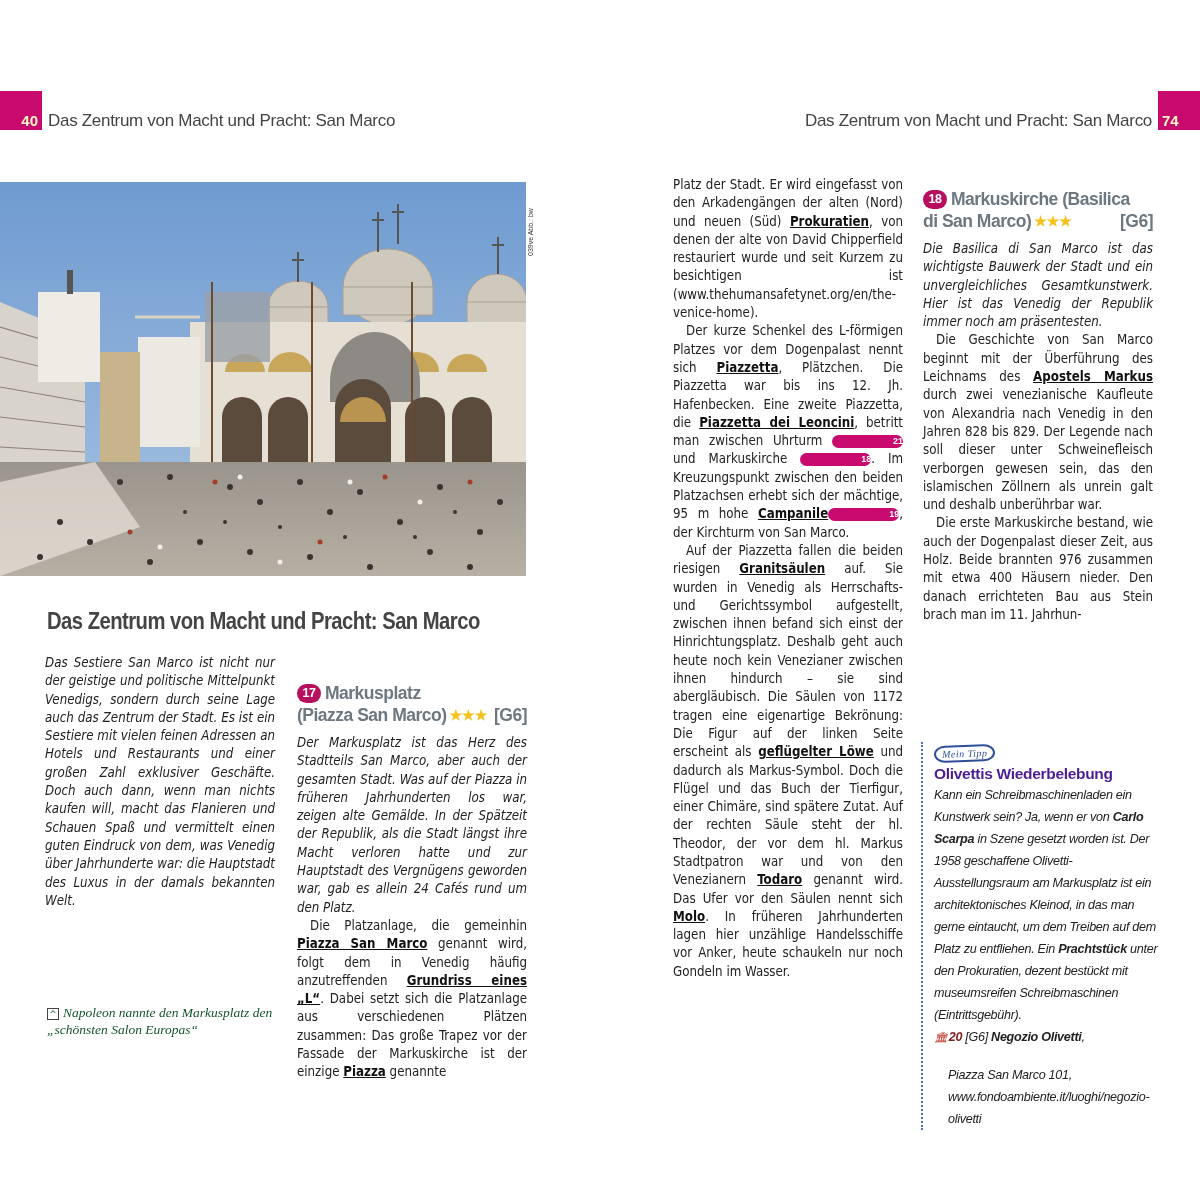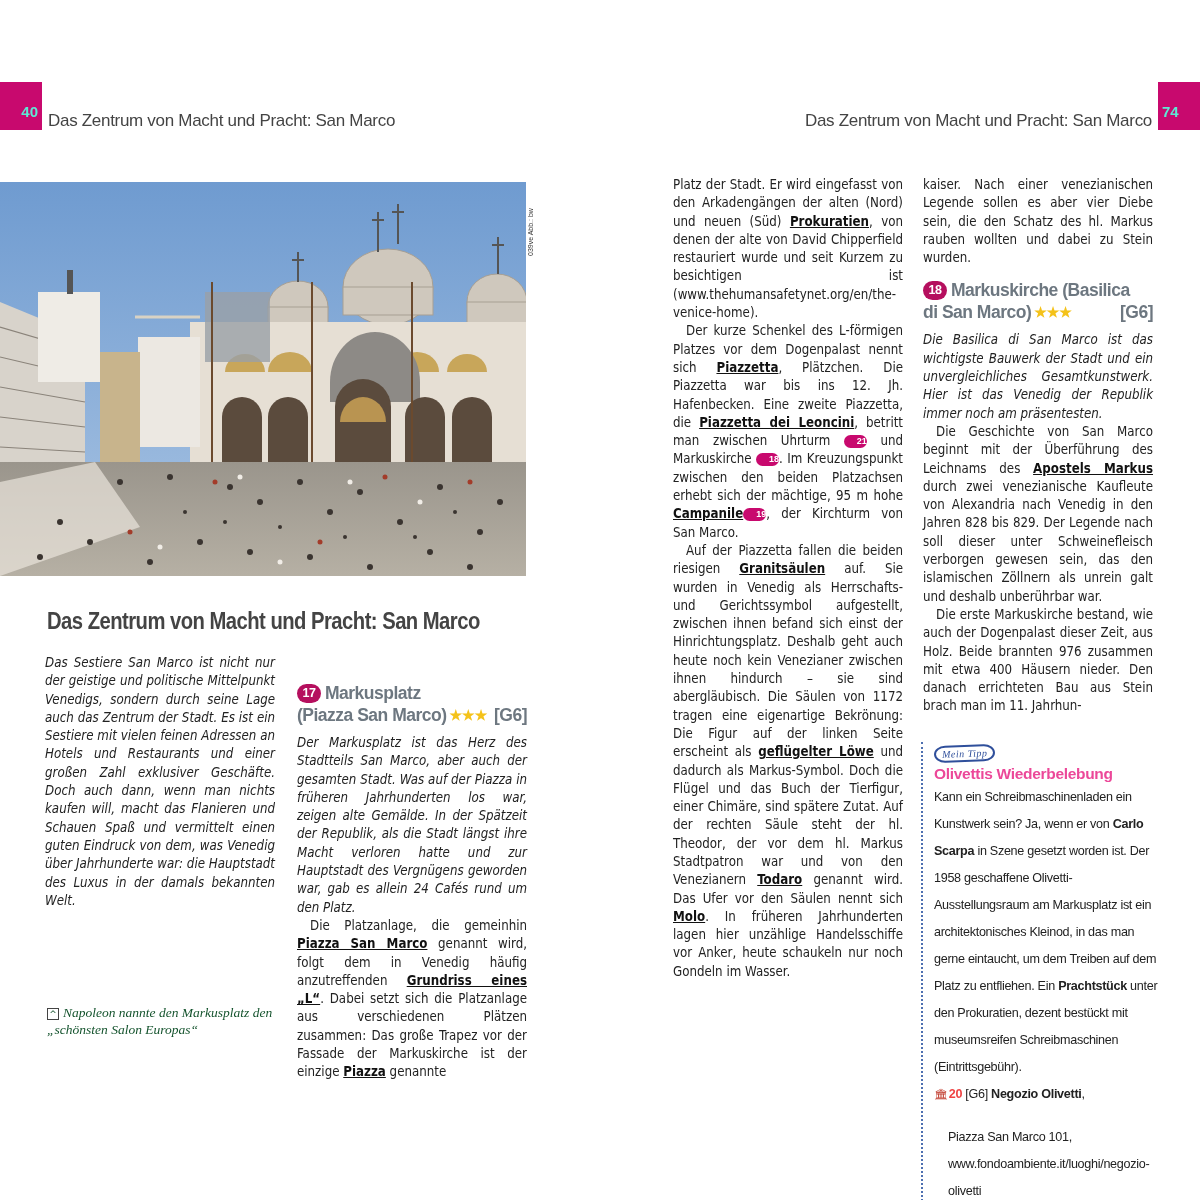--- a/index.html
+++ b/index.html
@@ -3,21 +3,21 @@
 <meta charset="utf-8">
 <style>
   html,body{margin:0;padding:0;background:#fff;}
   body{width:1200px;height:1200px;position:relative;overflow:hidden;font-family:"DejaVu Sans Condensed","DejaVu Sans",sans-serif;color:#222;}
   .page{position:absolute;top:0;height:1200px;}
   .page.left{left:0;width:600px;}
   .page.right{left:600px;width:600px;}
 
   
   .run-head{position:absolute;top:108px;height:22px;display:flex;align-items:flex-end;}
-  .run-head .pnum{background:#c8096e;color:#5eead4;font-family:"Liberation Sans",sans-serif;font-weight:bold;font-size:15px;padding:0 4px 10px 4px;display:flex;align-items:flex-end;}
+  .run-head .pnum{background:#c8096e;color:#fef9c3;font-family:"Liberation Sans",sans-serif;font-weight:bold;font-size:15px;padding:0 4px 1px 4px;display:flex;align-items:flex-end;}
   .run-head .ptitle{font-family:"Liberation Sans Narrow","Liberation Sans",sans-serif;font-size:17px;color:#444;letter-spacing:-0.3px;line-height:18px;}
   .left .run-head{left:0;}
   .left .run-head .pnum{width:34px;height:38px;margin-top:-18px;justify-content:flex-end;}
   .left .run-head .ptitle{margin-left:6px;}
   .right .run-head{right:0;flex-direction:row;}
   .right .run-head .pnum{width:34px;height:38px;margin-top:-18px;justify-content:flex-start;}
   .right .run-head .ptitle{margin-right:6px;}
 
   
   .photo{position:absolute;left:0;top:182px;width:526px;height:394px;overflow:hidden;background:#7aa4d3;}
@@ -33,34 +33,34 @@
   .col-intro{left:45px;top:654px;width:230px;}
   .col-a{left:297px;top:682px;width:230px;}
   .col-b{left:673px;top:176px;width:230px;}
   .col-c{left:923px;top:176px;width:230px;}
 
   .poi-head{font-family:"Liberation Sans Narrow","Liberation Sans",sans-serif;font-weight:bold;font-size:17.5px;line-height:22px;color:#6d7780;letter-spacing:-0.5px;position:relative;text-align:left;margin-bottom:8px;}
   .poi-num{display:inline-block;background:#b50f5e;color:#fff;border-radius:11px;height:19px;min-width:22px;font-size:12.5px;line-height:19px;text-align:center;vertical-align:2px;margin-right:4px;padding:0 1px;font-family:"Liberation Sans",sans-serif;}
   .stars{color:#f4c21a;font-size:14px;letter-spacing:0;margin-left:3px;vertical-align:1px;}
   .grid{position:absolute;right:0;bottom:0;color:#6d7780;}
 
-  .ref{display:inline-block;background:#c8096e;color:#fff;border-radius:8px;font-size:9px;line-height:13px;height:13px;min-width:16px;text-align:center;font-weight:bold;vertical-align:1px;font-family:"Liberation Sans",sans-serif;}
+  .ref{display:inline-block;background:#c8096e;color:#fff;border-radius:8px;font-size:9px;line-height:13px;height:13px;min-width:16px;text-align:center;font-weight:bold;vertical-align:1px;font-family:"Liberation Sans",sans-serif;padding-left:48px;}
 
   .caption{position:absolute;left:47px;top:1004px;width:230px;font-family:"Liberation Serif","DejaVu Serif",serif;font-style:italic;font-size:13.5px;line-height:17px;color:#14532d;}
   .caption .caret{display:inline-block;width:10px;height:10px;border:1px solid #444;font-style:normal;font-size:9px;line-height:10px;text-align:center;vertical-align:0px;margin-right:4px;font-family:"DejaVu Sans",sans-serif;}
 
   
   .tip{position:absolute;left:921px;top:742px;width:232px;border-left:2px dotted #4d6fb0;padding-left:11px;}
   .tip-badge{display:inline-block;border:2px solid #2f4f9b;border-radius:12px/9px;color:#2f4f9b;font-family:"Liberation Serif",serif;font-style:italic;font-size:10px;padding:0 6px;line-height:13px;letter-spacing:0.5px;transform:rotate(-2deg);}
-  .tip-title{font-family:"Liberation Sans Narrow","Liberation Sans",sans-serif;font-weight:bold;font-size:15.5px;color:#ec4899;margin-top:2px;letter-spacing:-0.3px;line-height:20px;}
-  .tip-body{font-family:"Liberation Sans Narrow","Liberation Sans",sans-serif;font-size:12.6px;line-height:27px;color:#222;letter-spacing:-0.3px;}
+  .tip-title{font-family:"Liberation Sans Narrow","Liberation Sans",sans-serif;font-weight:bold;font-size:15.5px;color:#4c1d95;margin-top:2px;letter-spacing:-0.3px;line-height:20px;}
+  .tip-body{font-family:"Liberation Sans Narrow","Liberation Sans",sans-serif;font-size:12.6px;line-height:22px;color:#222;letter-spacing:-0.3px;font-style:italic;}
   .tip-body b{font-weight:bold;}
   .tip-addr{margin-top:0;}
   .tip-addr .poi-ico{color:#c0392b;font-size:11px;margin-right:1px;}
-  .tip-addr .ad-num{color:#ef4444;font-weight:bold;}
+  .tip-addr .ad-num{color:#7f1d1d;font-weight:bold;}
   .tip-addr .cont{padding-left:14px;display:block;margin-top:16px;}
 </style>
 </head>
 <body>
 
 <div class="page left">
   <div class="run-head">
     <span class="pnum">40</span>
     <span class="ptitle">Das Zentrum von Macht und Pracht: San Marco</span>
   </div>
@@ -216,21 +216,20 @@
   </div>
 </div>
 
 <div class="col col-b">
   <p><span>Platz der Stadt. Er wird eingefasst von den Arkadengängen der alten (Nord) und neuen (Süd) </span><b>Prokuratien</b><span>, von denen der alte von David Chipperfield restauriert wurde und seit Kurzem zu besichtigen ist (www.thehumansafetynet.org/en/the-venice-home).</span></p>
   <p class="indent"><span>Der kurze Schenkel des L-förmigen Platzes vor dem Dogenpalast nennt sich </span><b>Piazzetta</b><span>, Plätzchen. Die Piazzetta war bis ins 12. Jh. Hafenbecken. Eine zweite Piazzetta, die </span><b>Piazzetta dei Leoncini</b><span>, betritt man zwischen Uhrturm </span><span class="ref">21</span><span> und Markuskirche </span><span class="ref">18</span><span>. Im Kreuzungspunkt zwischen den beiden Platzachsen erhebt sich der mächtige, 95 m hohe </span><b>Campanile</b><span class="ref">19</span><span>, der Kirchturm von San Marco.</span></p>
   <p class="indent"><span>Auf der Piazzetta fallen die beiden riesigen </span><b>Granitsäulen</b><span> auf. Sie wurden in Venedig als Herrschafts- und Gerichtssymbol aufgestellt, zwischen ihnen befand sich einst der Hinrichtungsplatz. Deshalb geht auch heute noch kein Venezianer zwischen ihnen hindurch – sie sind abergläubisch. Die Säulen von 1172 tragen eine eigenartige Bekrönung: Die Figur auf der linken Seite erscheint als </span><b>geflügelter Löwe</b><span> und dadurch als Markus-Symbol. Doch die Flügel und das Buch der Tierfigur, einer Chimäre, sind spätere Zutat. Auf der rechten Säule steht der hl. Theodor, der vor dem hl. Markus Stadtpatron war und von den Venezianern </span><b>Todaro</b><span> genannt wird. Das Ufer vor den Säulen nennt sich </span><b>Molo</b><span>. In früheren Jahrhunderten lagen hier unzählige Handelsschiffe vor Anker, heute schaukeln nur noch Gondeln im Wasser.</span></p>
 </div>
 
 <div class="col col-c">
-  <p>kaiser. Nach einer venezianischen Legende sollen es aber vier Diebe sein, die den Schatz des hl. Markus rauben wollten und dabei zu Stein wurden.</p>
   <div class="poi-head" style="margin-top:12px;">
     <span class="poi-num">18</span><span>Markuskirche (Basilica</span><br>
     <span>di San Marco)</span><span class="stars">★★★</span>
     <span class="grid">[G6]</span>
   </div>
   <p class="it">Die Basilica di San Marco ist das wichtigste Bauwerk der Stadt und ein unvergleichliches Gesamtkunstwerk. Hier ist das Venedig der Republik immer noch am präsentesten.</p>
   <p class="indent"><span>Die Geschichte von San Marco beginnt mit der Überführung des Leichnams des </span><b>Apostels Markus</b><span> durch zwei venezianische Kaufleute von Alexandria nach Venedig in den Jahren 828 bis 829. Der Legende nach soll dieser unter Schweinefleisch verborgen gewesen sein, das den islamischen Zöllnern als unrein galt und deshalb unberührbar war.</span></p>
   <p class="indent">Die erste Markuskirche bestand, wie auch der Dogenpalast dieser Zeit, aus Holz. Beide brannten 976 zusammen mit etwa 400 Häusern nieder. Den danach errichteten Bau aus Stein brach man im 11. Jahrhun-</p>
 </div>
 

